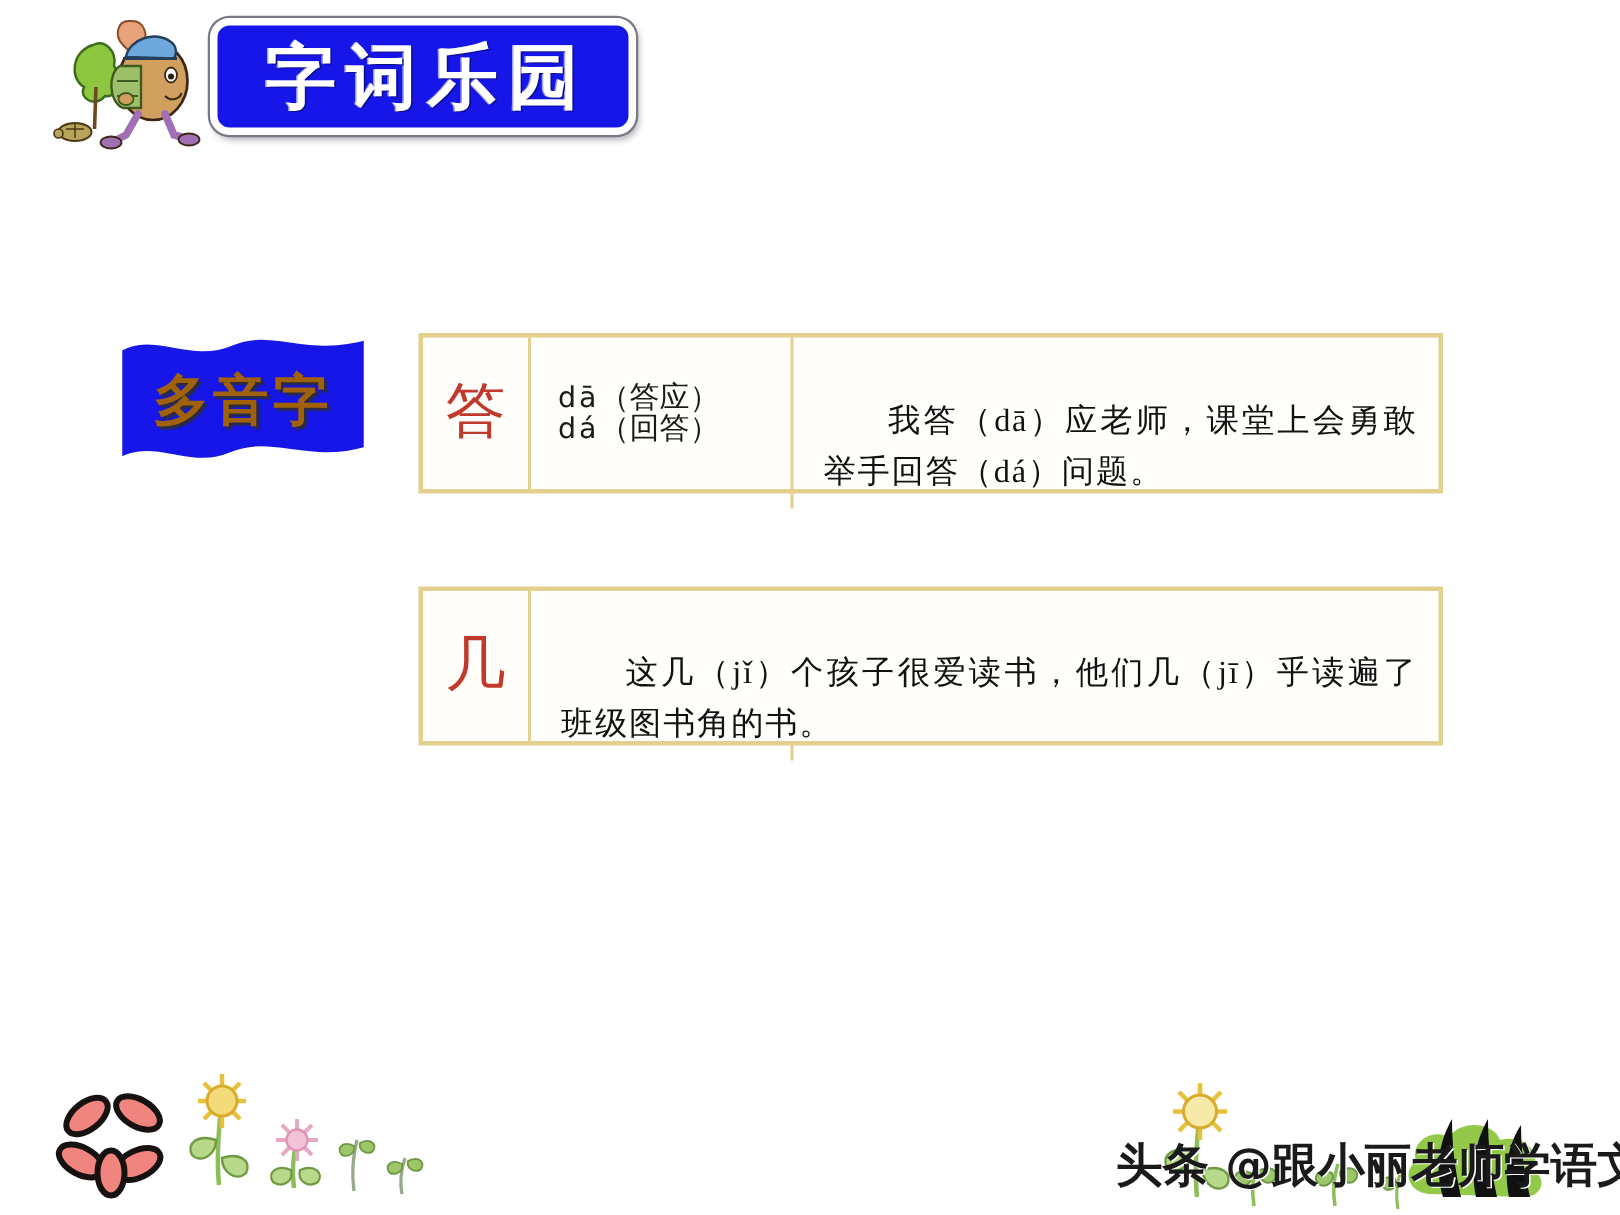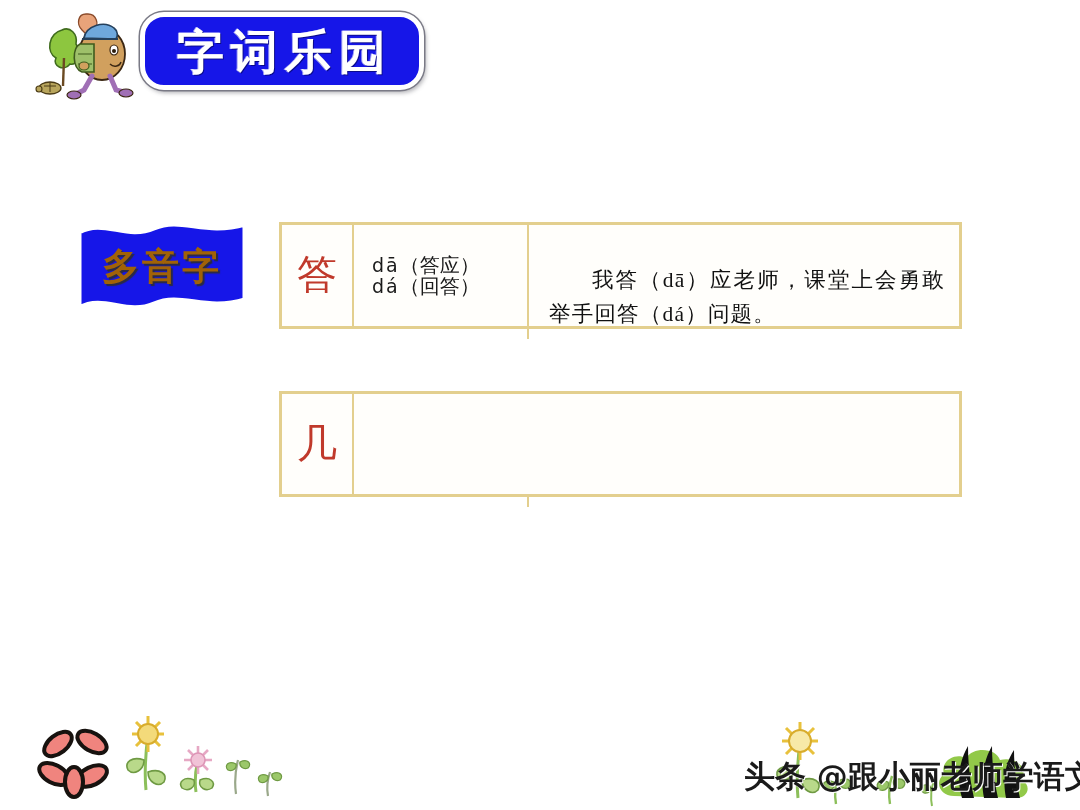--- a/index.html
+++ b/index.html
@@ -31,21 +31,21 @@
     height: 96px;
   }
   .title-banner {
     position: absolute;
     left: 140px;
     top: 12px;
     width: 284px;
     height: 78px;
     background: #1616e8;
     border: 5px solid #ffffff;
-    border-radius: 24px;
+    border-radius: 13px;
     box-shadow: 0 0 0 1.5px #7a7a86, 2px 3px 4px rgba(90,90,100,0.45);
     box-sizing: border-box;
     display: flex;
     align-items: center;
     justify-content: center;
   }
   .title-text {
     color: #ffffff;
     font-size: 47px;
     letter-spacing: 7px;
@@ -253,20 +253,23 @@
     <div class="col-sentence">
       <div class="sentence-text">我答（dā）应老师，课堂上会勇敢举手回答（dá）问题。</div>
     </div>
   </div>
   <div class="divider-tail tail-1"></div>
 
   <div class="word-table tbl-2">
     <div class="col-char">
       <span class="char-big">几</span>
     </div>
+    <div class="col-sentence">
+      <div class="sentence-text">这几（jǐ）个孩子很爱读书，他们几（jī）乎读遍了班级图书角的书。</div>
+    </div>
   </div>
   <div class="divider-tail tail-2"></div>
 
   <div class="deco-left">
     <svg viewBox="0 0 260 96" width="260" height="96">
 
       <g stroke="#17120f" stroke-width="4" stroke-linejoin="round">
         <ellipse cx="34" cy="38" rx="16" ry="9" transform="rotate(-38 34 38)" fill="#f0847e"></ellipse>
         <ellipse cx="68" cy="36" rx="16" ry="9" transform="rotate(30 68 36)" fill="#f0847e"></ellipse>
         <ellipse cx="30" cy="68" rx="16" ry="9" transform="rotate(28 30 68)" fill="#f0847e"></ellipse>

